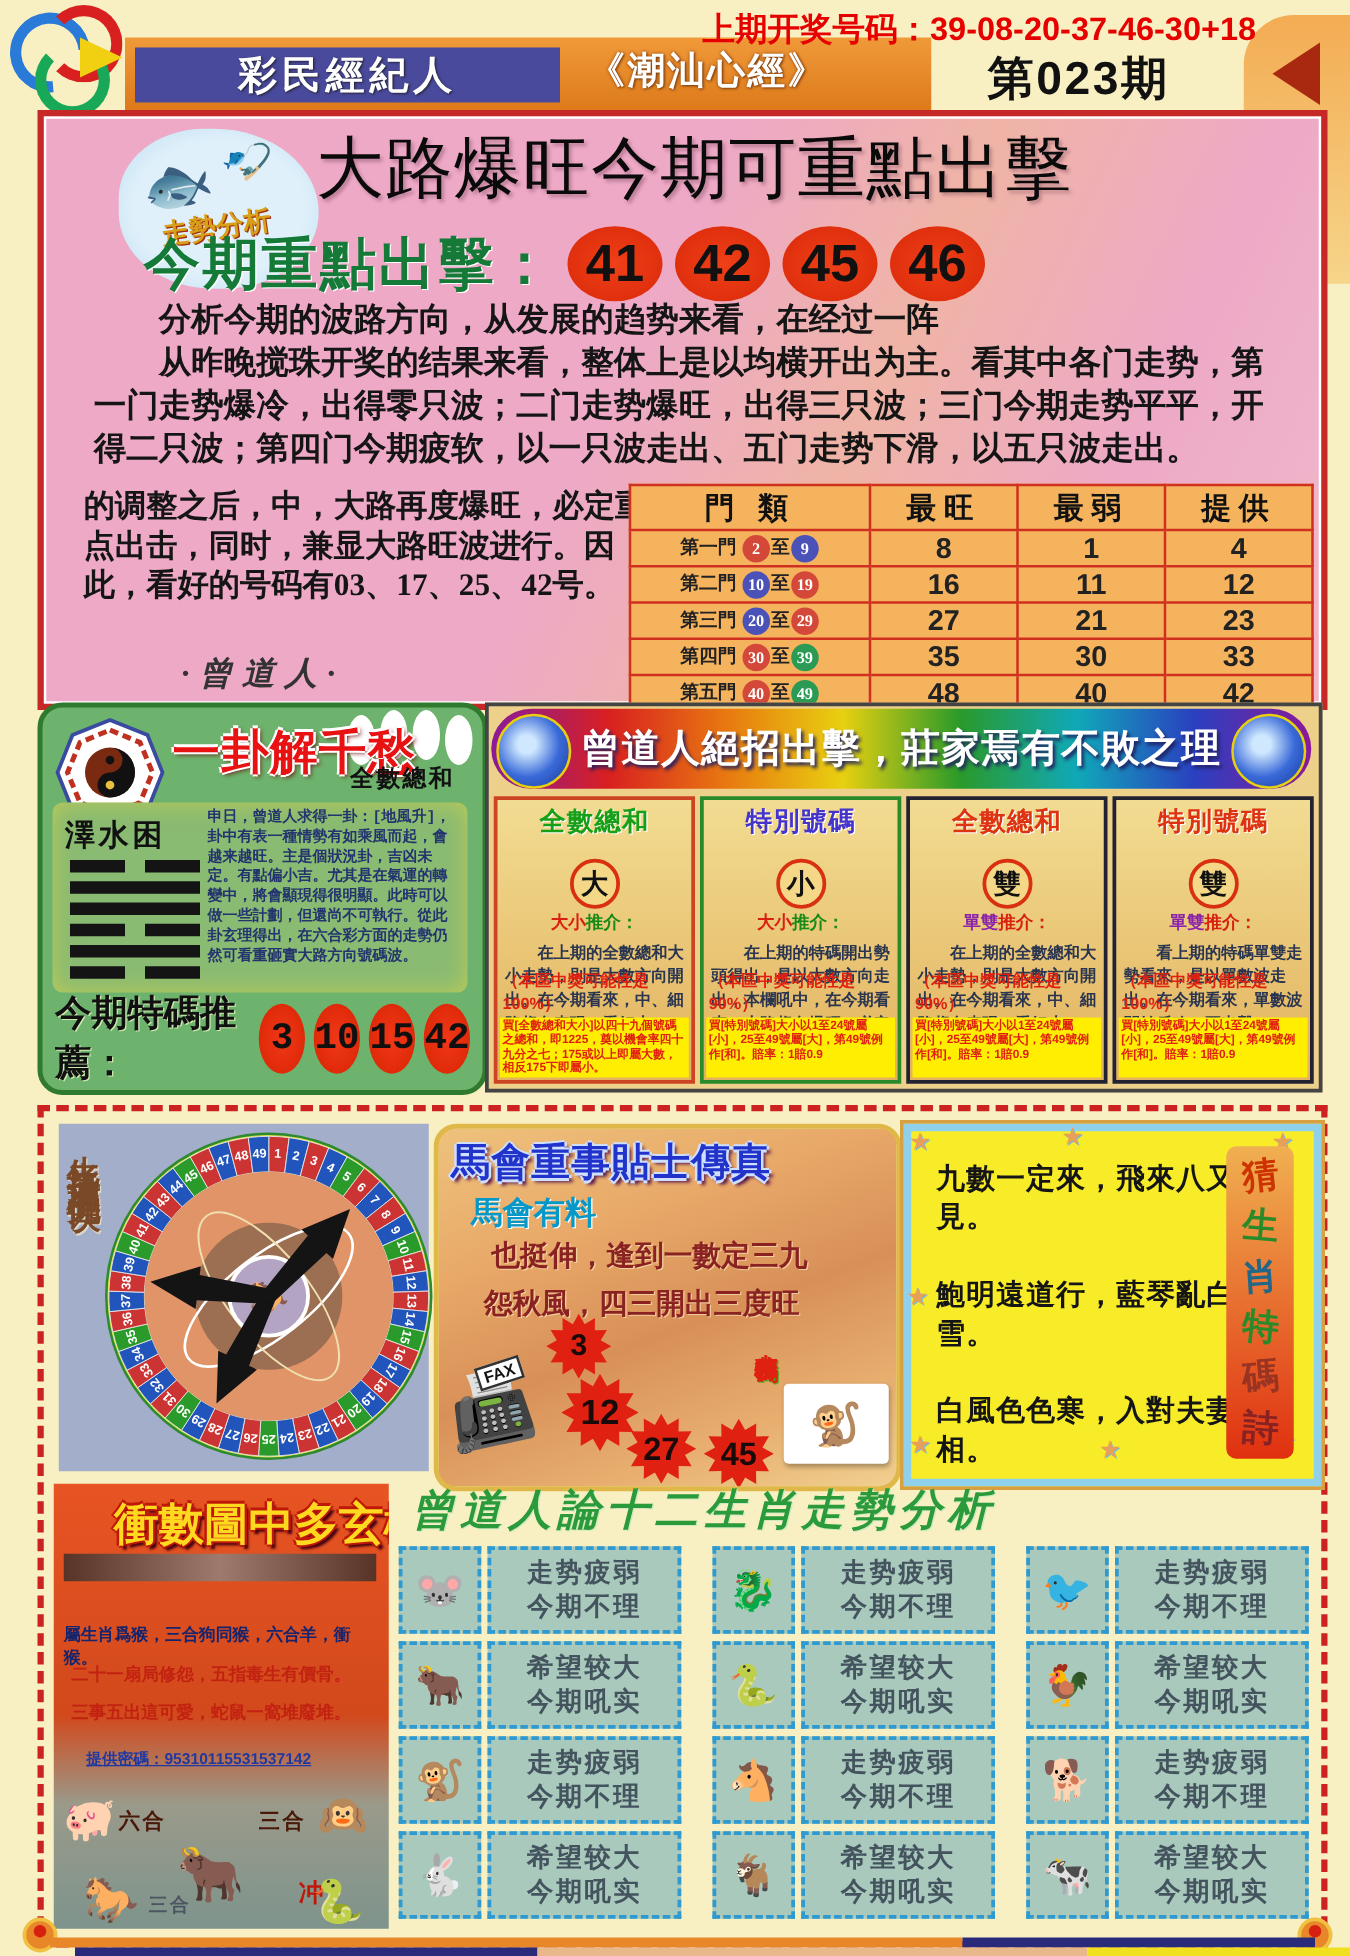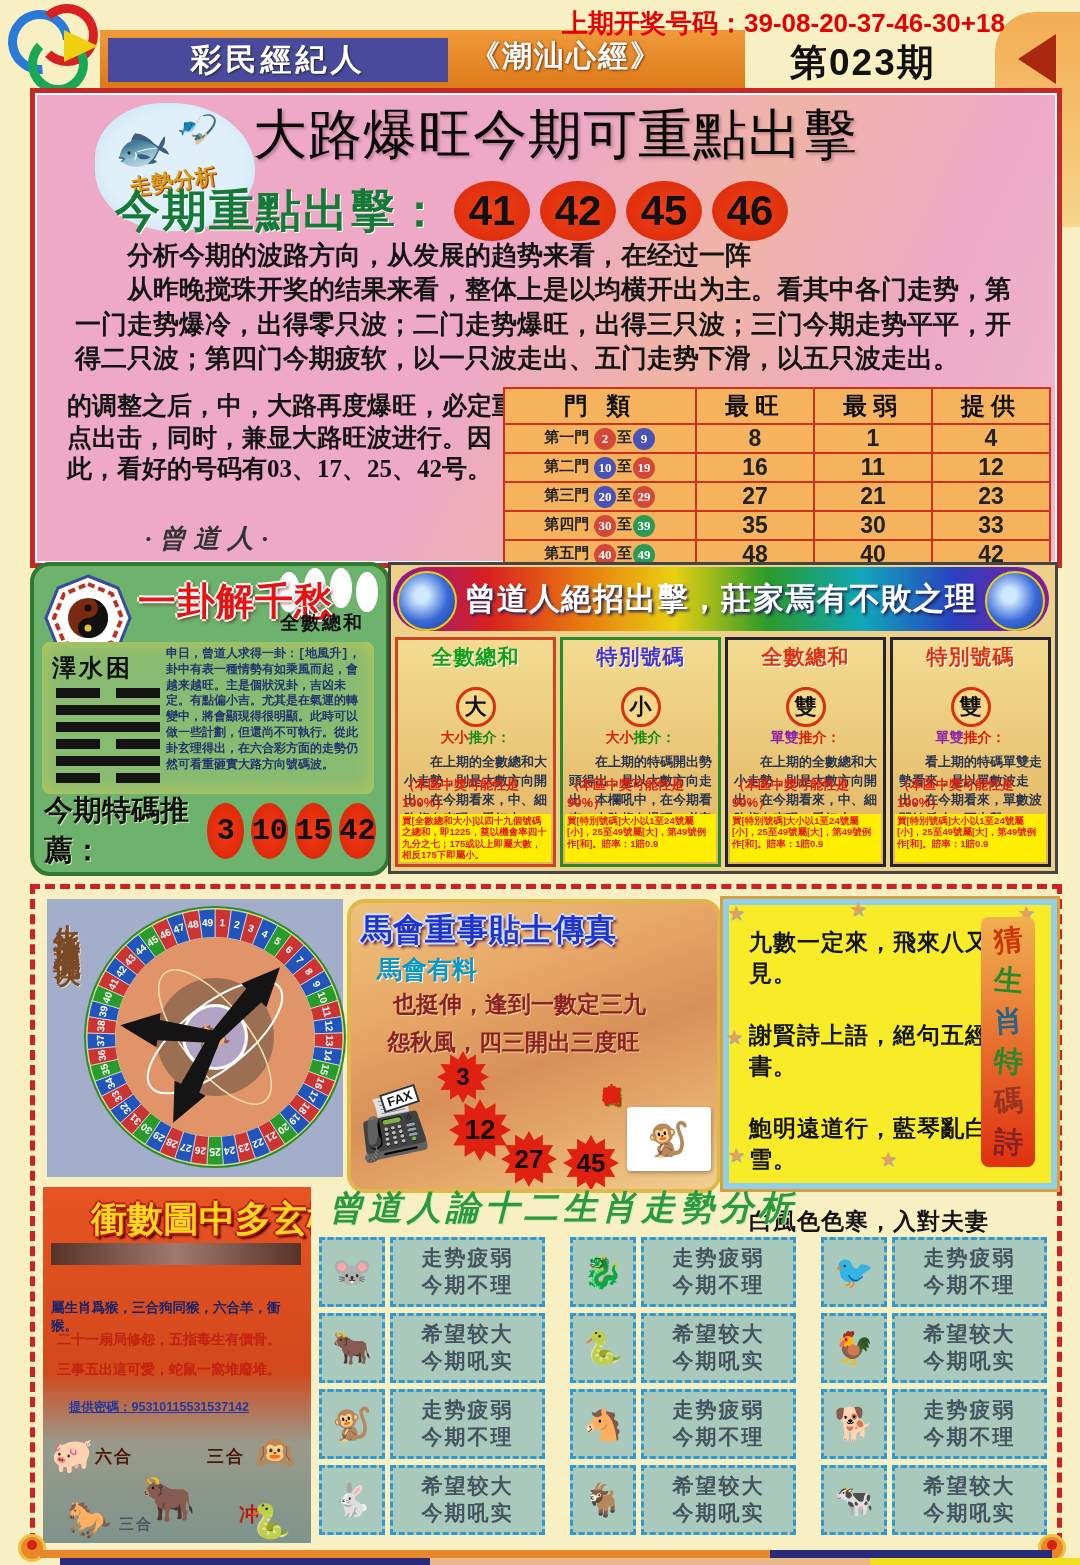--- a/index.html
+++ b/index.html
@@ -478,21 +478,20 @@
     <div class="abs poem-panel">
       <span class="deco-star" style="left:-2px;top:-4px;">★</span>
       <span class="deco-star" style="left:120px;top:-8px;">★</span>
       <span class="deco-star" style="left:288px;top:-4px;">★</span>
       <span class="deco-star" style="left:-4px;top:120px;">★</span>
       <span class="deco-star" style="left:-2px;top:238px;">★</span>
       <span class="deco-star" style="left:150px;top:242px;">★</span>
       <span class="deco-star" style="left:290px;top:236px;">★</span>
       <div class="abs poem-lines">
         <div>九數一定來，飛來八又見。</div>
-        <div>謝賢詩上語，絕句五經書。</div>
         <div>鮑明遠道行，藍琴亂白雪。</div>
         <div>白風色色寒，入對夫妻相。</div>
       </div>
       <div class="abs poem-strip">
         <span style="color:#cc3300;transform:rotate(-6deg);">猜</span>
         <span style="color:#2a8a2a;transform:rotate(5deg);">生</span>
         <span style="color:#226688;transform:rotate(-4deg);">肖</span>
         <span style="color:#2a8a2a;transform:rotate(6deg);">特</span>
         <span style="color:#993322;transform:rotate(-5deg);">碼</span>
         <span style="color:#882222;transform:rotate(4deg);">詩</span>

